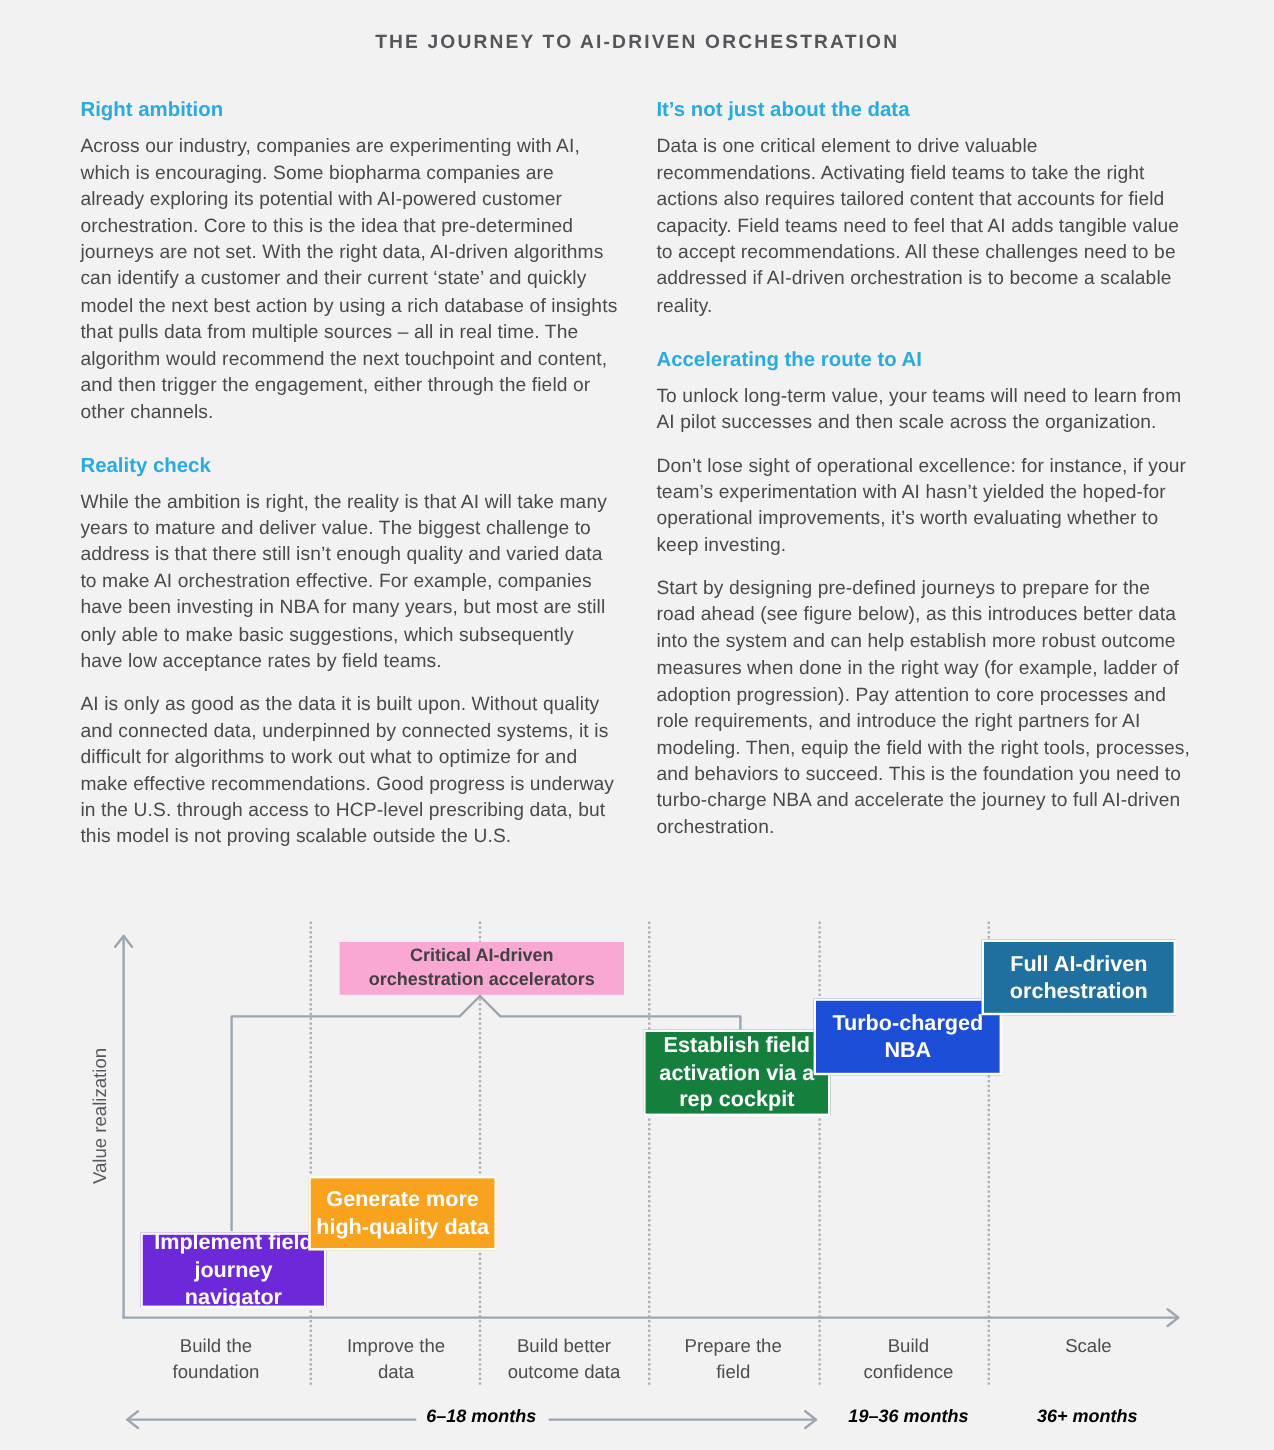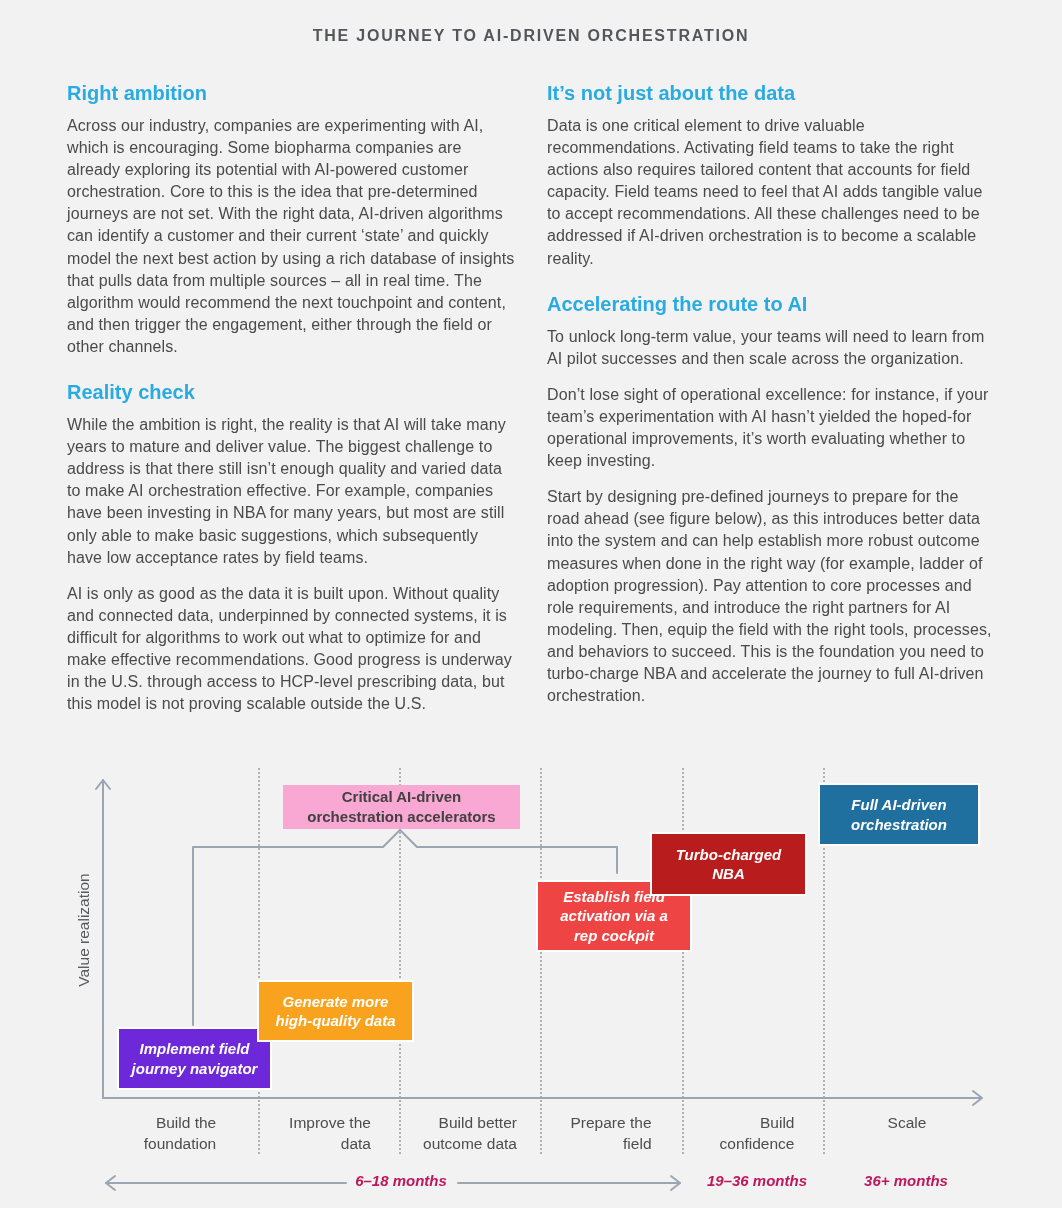--- a/index.html
+++ b/index.html
@@ -10,21 +10,21 @@
     -webkit-font-smoothing:antialiased;
   }
   .page-title{
     margin:27px 0 0;text-align:center;
     font-size:16px;font-weight:700;letter-spacing:1.8px;
     color:#55565A;
   }
   .cols{display:flex;gap:32px;margin:37px 66px 0 67px;}
   .col{width:448px;}
   .sec-heading{
-    color:#29ABE2;font-size:20px;font-weight:700;
+    color:#29ABE2;font-size:17px;font-weight:700;
     margin:23px 0 10px;
   }
   .sec-heading.first{margin-top:0;}
   .body-p{
     font-size:16px;line-height:22.1px;color:#4A4A4B;
     font-weight:500;letter-spacing:.1px;margin:0 0 14px;
   }
   
   .figure{position:absolute;left:0;top:760px;width:1062px;height:448px;}
   .gridline{
@@ -33,38 +33,37 @@
   }
   .fig-svg{position:absolute;left:0;top:0;z-index:1;}
   .y-axis-label{
     position:absolute;left:84px;top:170px;
     transform:translate(-50%,-50%) rotate(-90deg);
     font-size:15.5px;color:#565A5E;font-weight:500;white-space:nowrap;z-index:1;
   }
   .step{
     position:absolute;box-sizing:border-box;border:2px solid #FFFFFF;
     display:flex;align-items:center;justify-content:center;text-align:center;
-    color:#FFF;font-weight:700;font-size:15px;line-height:1.27;
+    color:#FFF;font-weight:700;font-size:18px;line-height:1.27;
     white-space:pre-line;
-    font-style:italic;
   }
   .accel-label{
     position:absolute;left:283px;top:25px;width:237px;height:44px;
     background:#f9a8d4;color:#414141;font-weight:700;font-size:15px;line-height:1.35;
     display:flex;align-items:center;justify-content:center;text-align:center;
     white-space:pre-line;z-index:8;
   }
   .x-phase{
     position:absolute;top:352px;transform:translateX(-50%);
-    text-align:right;font-size:15.5px;line-height:21px;color:#4D4D4D;
+    text-align:center;font-size:15.5px;line-height:21px;color:#4D4D4D;
     font-weight:500;white-space:pre-line;z-index:2;
   }
   .timeframe{
     position:absolute;top:412px;transform:translateX(-50%);
-    font-size:15px;font-style:italic;font-weight:700;color:#be185d;
+    font-size:15px;font-style:italic;font-weight:700;color:#000000;
     white-space:nowrap;z-index:2;
   }
 </style>
 </head>
 <body>
 
 <h1 class="page-title">THE JOURNEY TO AI-DRIVEN ORCHESTRATION</h1>
 
 <div class="cols">
   <div class="col">
@@ -112,24 +111,24 @@
 
   <div class="y-axis-label">Value realization</div>
 
   <div class="accel-label">Critical AI-driven
 orchestration accelerators</div>
 
   <div class="step" style="left: 117px; top: 267px; width: 155px; height: 63px; z-index: 2; background: #6d28d9;">Implement field
 journey navigator</div>
   <div class="step" style="left: 257px; top: 220px; width: 157px; height: 62px; z-index: 3; background: rgb(249, 162, 30);">Generate more
 high-quality data</div>
-  <div class="step" style="left: 536px; top: 120px; width: 156px; height: 72px; z-index: 5; background: #ef4444;">Establish field
+  <div class="step" style="left: 536px; top: 98px; width: 156px; height: 72px; z-index: 5; background: #15803d;">Establish field
 activation via a
 rep cockpit</div>
-  <div class="step" style="left: 650px; top: 72px; width: 157px; height: 64px; z-index: 6; background: #b91c1c; text-align: center;">Turbo-charged
+  <div class="step" style="left: 678px; top: 72px; width: 157px; height: 64px; z-index: 6; background: #1d4ed8; text-align: center;">Turbo-charged
 NBA</div>
   <div class="step" style="left: 818px; top: 23px; width: 162px; height: 63px; z-index: 7; background: rgb(32, 112, 159);">Full AI-driven
 orchestration</div>
 
   <div class="x-phase" style="left:180px">Build the
 foundation</div>
   <div class="x-phase" style="left:330px">Improve the
 data</div>
   <div class="x-phase" style="left:470px">Build better
 outcome data</div>

